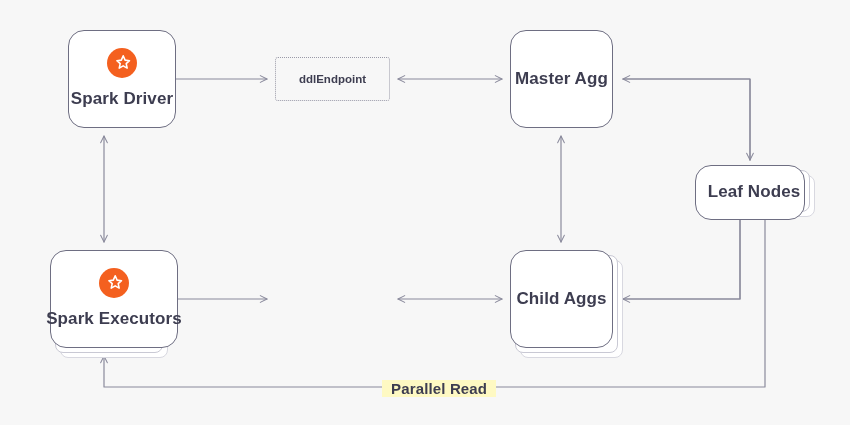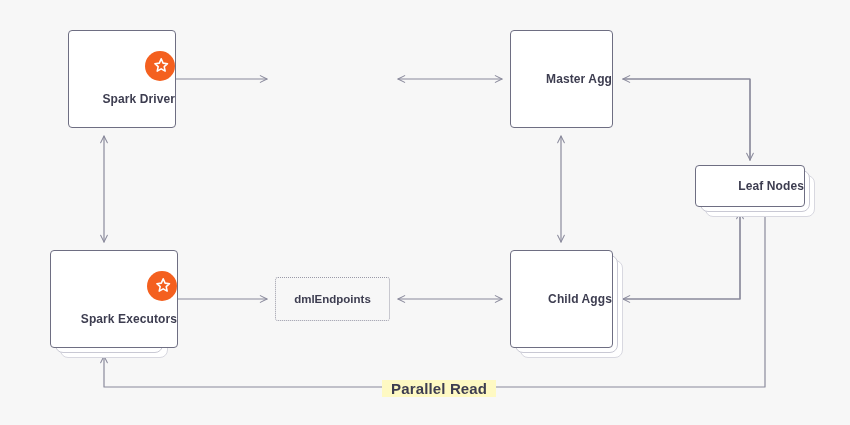--- a/index.html
+++ b/index.html
@@ -28,27 +28,27 @@
     width: 850px;
     height: 425px;
     pointer-events: none;
   }
   
   .node {
     position: absolute;
     box-sizing: border-box;
     background: #ffffff;
     border: 1.3px solid #6e6e82;
-    border-radius: 4px;
+    border-radius: 16px;
     display: flex;
     flex-direction: column;
-    align-items: flex-end;
+    align-items: center;
     justify-content: center;
     color: #3d3d50;
-    font-size: 12px;
+    font-size: 17px;
     font-weight: 600;
     letter-spacing: .1px;
     z-index: 4;
   }
   .node .label {
     text-align: center;
     line-height: 1.2;
     white-space: nowrap;
   }
   
@@ -148,46 +148,46 @@
   <div class="node" style="left:50px; top:30px; width:108px; height:98px;margin-left:18px;">
     <span class="logo-mark">
       <svg width="18" height="18" viewBox="0 0 24 24" aria-hidden="true">
         <path d="M13.6 2.4 L16.1 8.2 L22.0 8.9 L17.6 12.9 L18.9 18.8
                  L13.6 15.8 L8.3 18.8 L9.6 12.9 L5.2 8.9 L11.1 8.2 Z" fill="none" stroke="#ffffff" stroke-width="2.1" stroke-linejoin="round" stroke-linecap="round"></path>
       </svg>
     </span>
     <span class="label">Spark Driver</span>
   </div>
 
+  <div class="chip" style="left:275px; top:57px; width:115px; height:44px;">
+    <span>ddlEndpoint</span>
+  </div>
 
   <div class="node" style="left:510px; top:30px; width:103px; height:98px;">
     <span class="label">Master Agg</span>
   </div>
 
   <div class="stack-plate back" style="left:705px; top:175px; width:110px; height:42px;"></div>
   <div class="stack-plate" style="left:700px; top:170px; width:110px; height:42px;"></div>
-  <div class="node" style="left:695px; top:165px; width:110px; height:42px;padding-left:8px;">
+  <div class="node" style="left:695px; top:165px; width:110px; height:55px;padding-left:8px;">
     <span class="label">Leaf Nodes</span>
   </div>
 
   <div class="stack-plate back" style="left:60px; top:260px; width:108px; height:98px;"></div>
   <div class="stack-plate" style="left:55px; top:255px; width:108px; height:98px;"></div>
   <div class="node" style="left:50px; top:250px; width:128px; height:98px;">
     <span class="logo-mark">
       <svg width="18" height="18" viewBox="0 0 24 24" aria-hidden="true">
         <path d="M13.6 2.4 L16.1 8.2 L22.0 8.9 L17.6 12.9 L18.9 18.8
                  L13.6 15.8 L8.3 18.8 L9.6 12.9 L5.2 8.9 L11.1 8.2 Z" fill="none" stroke="#ffffff" stroke-width="2.1" stroke-linejoin="round" stroke-linecap="round"></path>
       </svg>
     </span>
     <span class="label">Spark Executors</span>
   </div>
 
-  <div class="chip" style="left:275px; top:277px; width:115px; height:44px;">
-    <span>dmlEndpoints</span>
-  </div>
 
   <div class="stack-plate back" style="left:520px; top:260px; width:103px; height:98px;"></div>
   <div class="stack-plate" style="left:515px; top:255px; width:103px; height:98px;"></div>
   <div class="node" style="left:510px; top:250px; width:103px; height:98px;">
     <span class="label">Child Aggs</span>
   </div>
 
 </div>
 
 </body></html>

